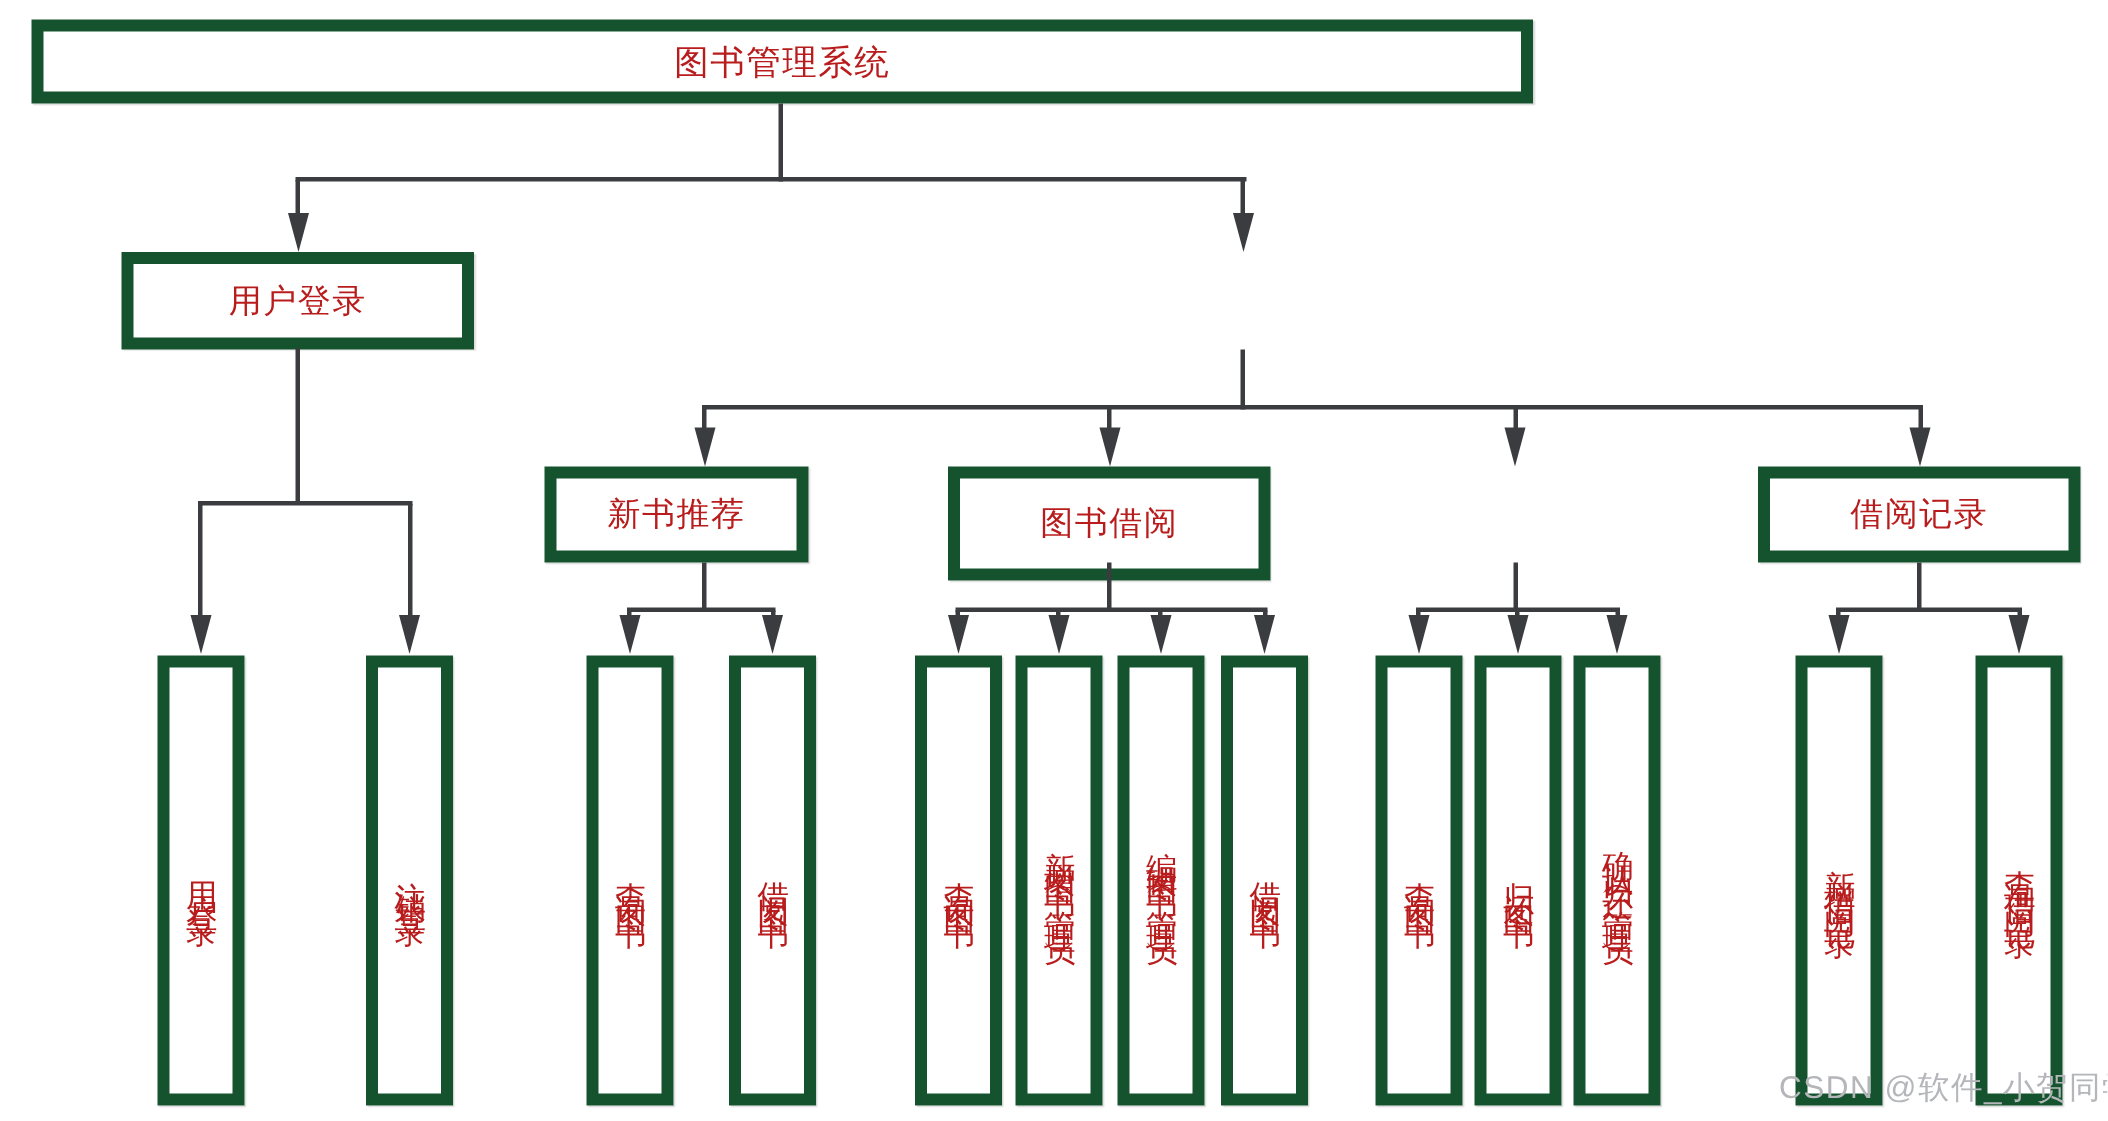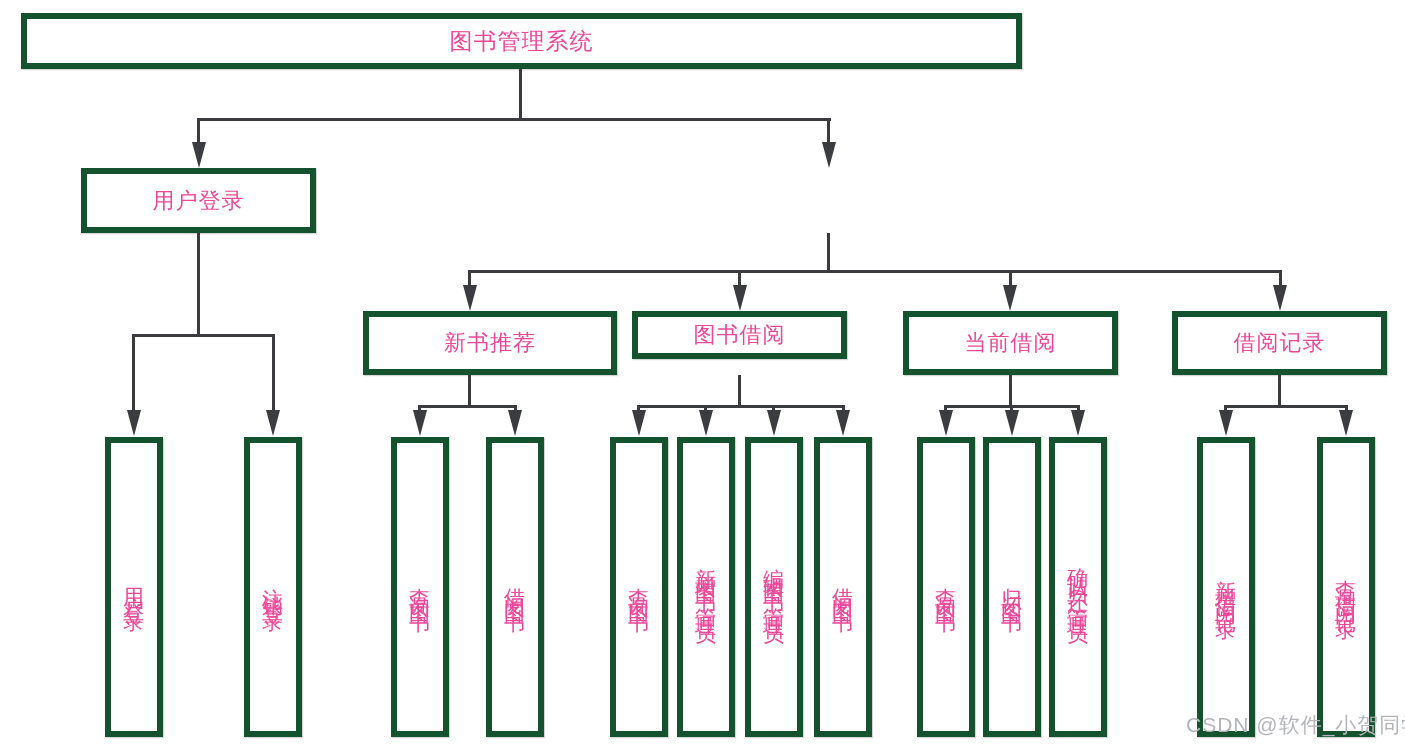--- a/index.html
+++ b/index.html
@@ -1,23 +1,23 @@
 <!DOCTYPE html>
 <html><head>
 <meta charset="utf-8">
 <style>
   html,body{margin:0;padding:0;background:#ffffff;}
   #canvas{
     position:relative;width:1405px;height:747px;background:#ffffff;
     font-family:"Liberation Sans","DejaVu Sans",sans-serif;overflow:hidden;
   }
   .box{
-    position:absolute;background:#ffffff;border:6px solid #14532d;
+    position:absolute;background:#ffffff;border:8px solid #14532d;
     box-sizing:border-box;display:flex;align-items:center;justify-content:center;
-    color:#ec4899;box-shadow:1px 1px 1px rgba(90,90,90,0.25);
+    color:#b91c1c;box-shadow:1px 1px 1px rgba(90,90,90,0.25);
   }
   .root{font-size:23px;letter-spacing:1px;}
   .branch{font-size:22px;letter-spacing:1px;}
   .l3{font-size:22px;letter-spacing:1px;}
   .leaf{
     font-size:21px;line-height:1;writing-mode:vertical-rl;
     letter-spacing:8px;text-align:center;
   }
   .ln{position:absolute;background:#3a3c3f;}
   .ah{
@@ -32,23 +32,22 @@
 </style>
 </head>
 <body>
 
 <div id="canvas">
 
   <div class="box root" style="left:21px;top:13px;width:1001px;height:56px">图书管理系统</div>
 
   <div class="box branch" style="left:81px;top:168px;width:235px;height:65px">用户登录</div>
 
-  <div class="box l3" style="left:363px;top:311px;width:254px;height:64px">新书推荐</div>
-  <div class="box l3" style="left:632px;top:311px;width:215px;height:48px">图书借阅</div>
-  <div class="box l3" style="left:903px;top:311px;width:215px;height:64px">当前借阅</div>
+  <div class="box l3" style="left:363px;top:311px;width:176px;height:64px">新书推荐</div>
+  <div class="box l3" style="left:632px;top:311px;width:215px;height:76px">图书借阅</div>
   <div class="box l3" style="left:1172px;top:311px;width:215px;height:64px">借阅记录</div>
 
   <div class="box leaf" style="left:105px;top:437px;width:58px;height:300px">用户登录</div>
   <div class="box leaf" style="left:244px;top:437px;width:58px;height:300px">注销登录</div>
 
   <div class="box leaf" style="left:391px;top:437px;width:58px;height:300px">查询图书</div>
   <div class="box leaf" style="left:486px;top:437px;width:58px;height:300px">借阅图书</div>
 
   <div class="box leaf" style="left:610px;top:437px;width:58px;height:300px">查询图书</div>
   <div class="box leaf" style="left:677px;top:437px;width:58px;height:300px">新增图书（管理员）</div>

